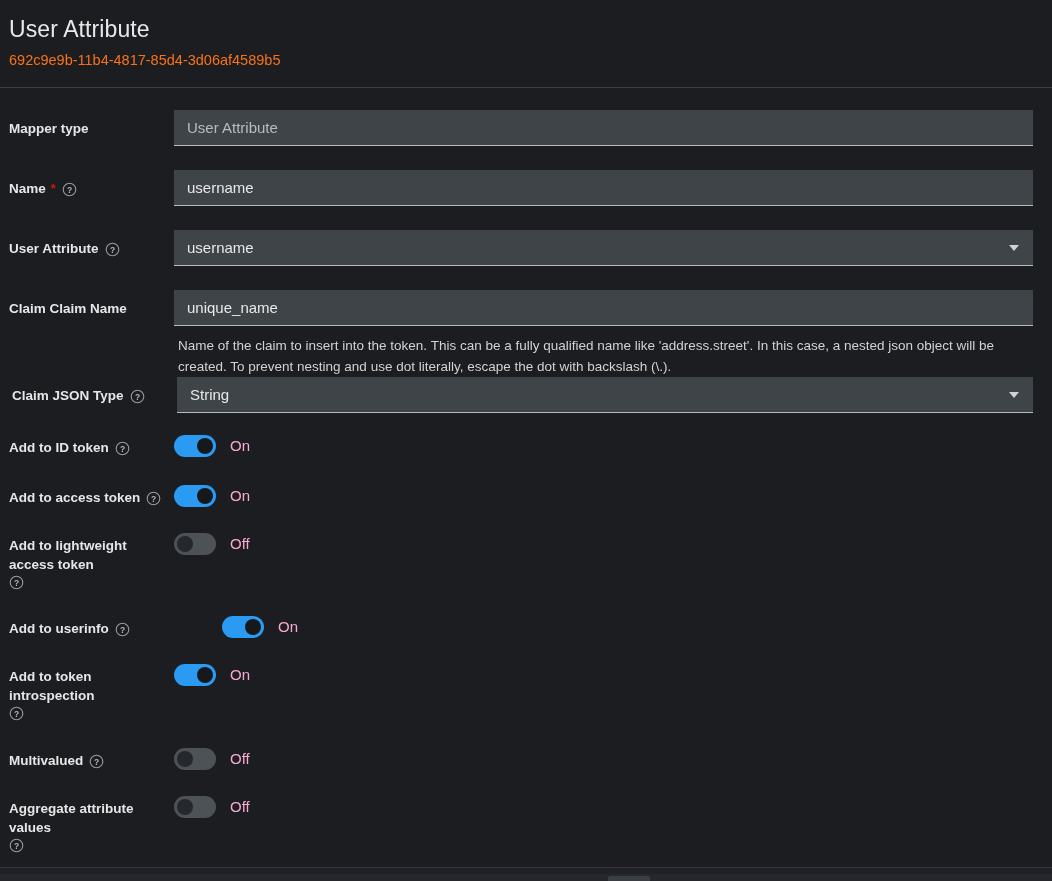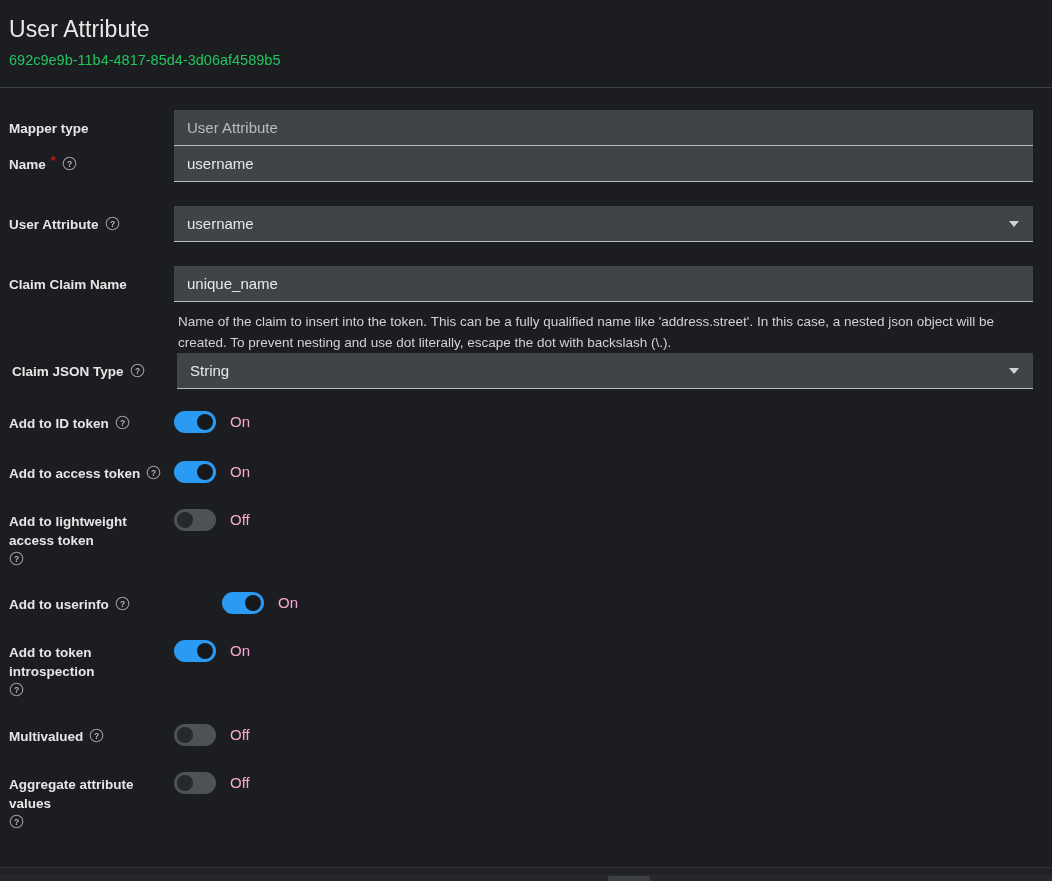--- a/index.html
+++ b/index.html
@@ -26,21 +26,21 @@
   }
   .page-title {
     font-size: 23px;
     font-weight: 400;
     color: #e8e8e8;
     line-height: 30px;
     letter-spacing: .1px;
   }
   .page-subtitle {
     font-size: 14.5px;
-    color: #22c55e;
+    color: #f97316;
     line-height: 20px;
     margin-top: 6px;
   }
 
   
   .form {
     padding-top: 0;
   }
 
   .form-row {
@@ -52,20 +52,21 @@
   .form-label {
     width: 165px;
     flex: 0 0 165px;
     font-size: 13.5px;
     font-weight: bold;
     color: #e6e6e6;
     line-height: 19px;
     padding-top: 9px;
     display: flex;
     flex-wrap: wrap;
+    align-items: center;
     gap: 0 6px;
   }
   .form-label.toggle-label { padding-top: 5px; }
 
   .req-star {
     color: #c9190b;
     font-size: 13px;
     font-weight: bold;
     line-height: 12px;
     margin-left: -1px;
@@ -211,21 +212,21 @@
 
   <div class="form-row" style="margin-top:22px;">
     <div class="form-label">
       <span>Mapper type</span>
     </div>
     <div class="form-field">
       <input class="text-input readonly" type="text" readonly="" value="User Attribute" style="">
     </div>
   </div>
 
-  <div class="form-row" style="">
+  <div class="form-row" style="margin-top:24px;">
     <div class="form-label">
       <span>Name</span>
       <span class="req-star">*</span>
       <span class="help-icon">
         <svg width="15" height="15" viewBox="0 0 15 15">
             <circle cx="7.5" cy="7.5" r="6.3" fill="none" stroke="#9b9b9b" stroke-width="1.1"></circle>
             <text x="7.5" y="10.8" font-size="8.5" fill="#b5b5b5" text-anchor="middle" font-family="Liberation Sans, sans-serif">?</text>
           </svg>
       </span>
     </div>

